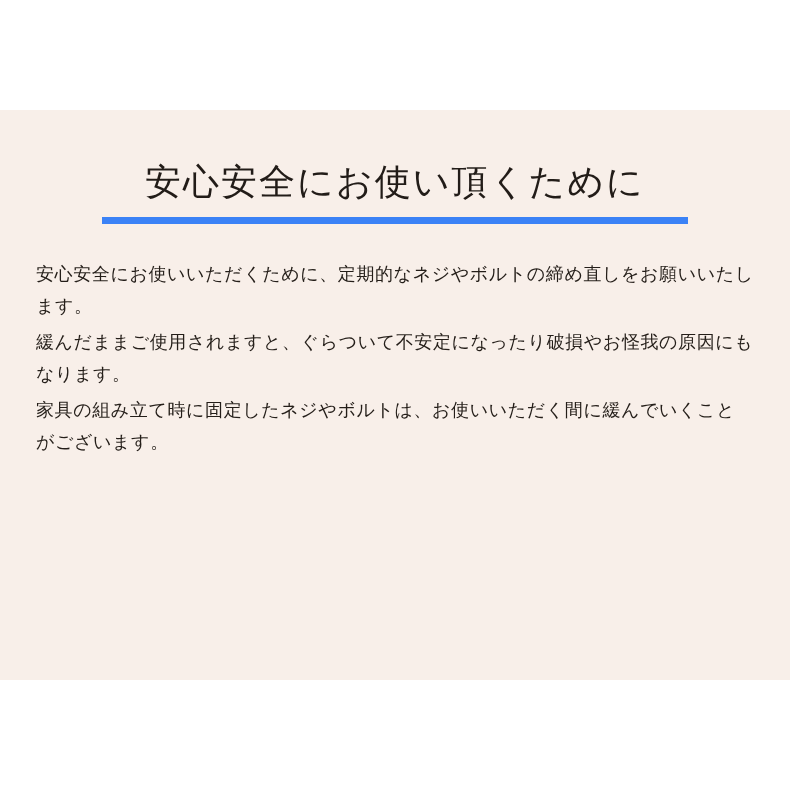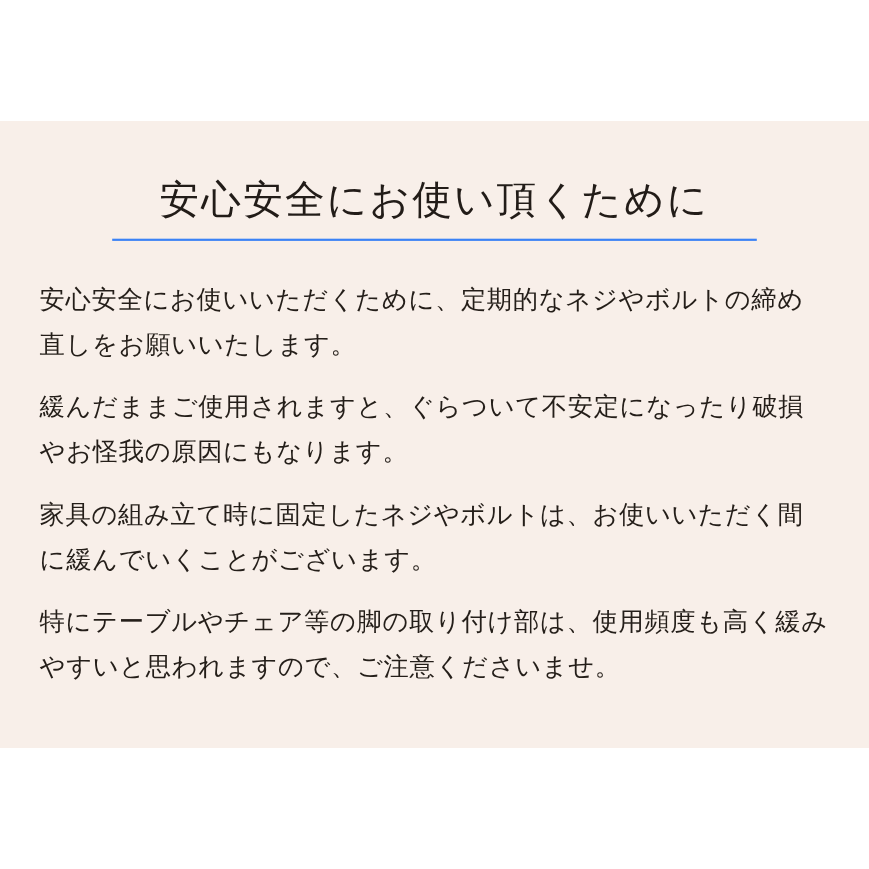--- a/index.html
+++ b/index.html
@@ -36,45 +36,44 @@
     width: 718px;
   }
   .title {
     font-size: 36px;
     line-height: 1.35;
     color: #221c18;
     text-align: center;
     letter-spacing: 2px;
     padding-bottom: 10px;
     margin: 0 66px 0 66px;
-    border-bottom: 2px solid #3b82f6;
+    border-bottom: 7px solid #3b82f6;
     font-weight: normal;
     font-family: "Liberation Serif", "DejaVu Serif", serif;
   }
   .body-block {
     margin-top: 34px;
   }
   .para {
-    font-size: 23px;
+    font-size: 18px;
     line-height: 1.78;
     color: #241e19;
     letter-spacing: 0.6px;
-    margin: 16px 0 2px 0;
+    margin: 4px 0 2px 0;
     text-align: left;
     font-family: "Liberation Serif", "DejaVu Serif", serif;
   }
 </style>
 </head>
 <body>
 
 <div class="page">
   <div class="panel">
     <div class="panel-inner">
       <h1 class="title">安心安全にお使い頂くために</h1>
       <div class="body-block">
         <p class="para">安心安全にお使いいただくために、定期的なネジやボルトの締め直しをお願いいたします。</p>
         <p class="para">緩んだままご使用されますと、ぐらついて不安定になったり破損やお怪我の原因にもなります。</p>
         <p class="para">家具の組み立て時に固定したネジやボルトは、お使いいただく間に緩んでいくことがございます。</p>
-        <p class="para">特にテーブルやチェア等の脚の取り付け部は、使用頻度も高く緩みやすいと思われますので、ご注意くださいませ。</p>
       </div>
     </div>
   </div>
 </div>
 
 </body></html>

